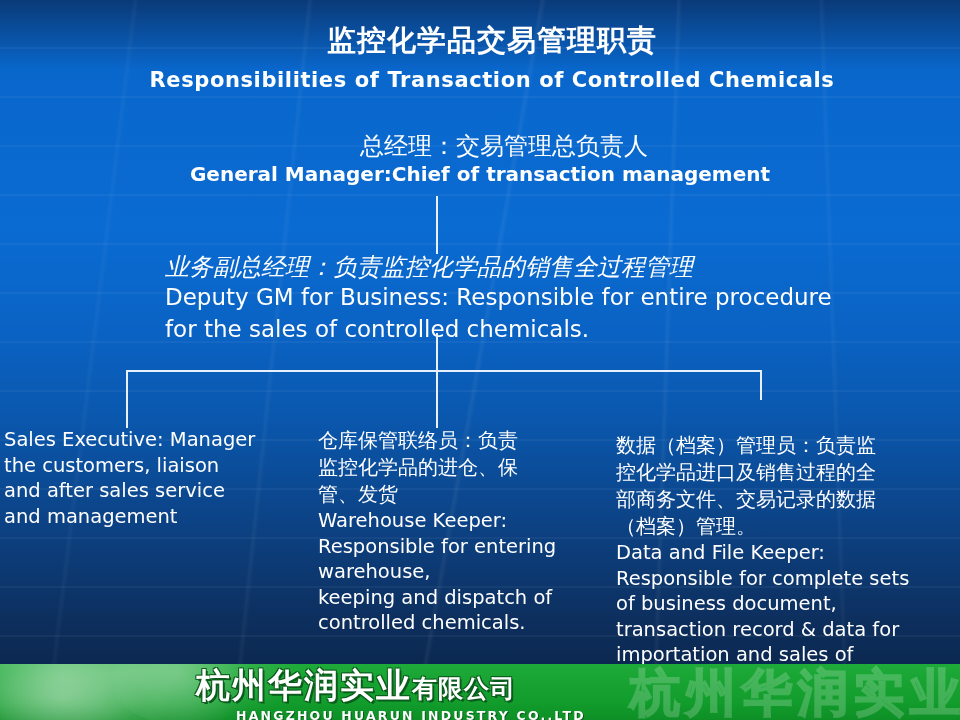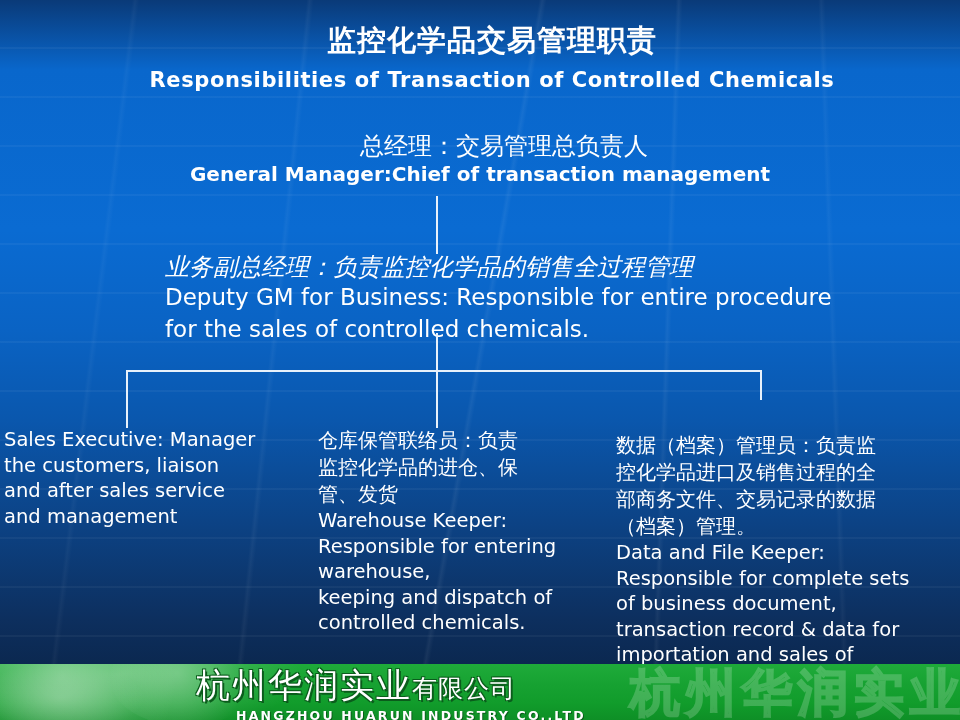--- a/index.html
+++ b/index.html
@@ -96,21 +96,21 @@
     background:radial-gradient(circle at 40% 40%, rgba(255,255,255,.30), rgba(255,255,255,.05) 60%, rgba(255,255,255,0) 72%);
   }
   #footer-circle2{
     position:absolute;left:110px;top:-34px;width:150px;height:96px;border-radius:50%;
     background:radial-gradient(circle at 45% 45%, rgba(255,255,255,.26), rgba(255,255,255,0) 70%);
   }
   #logo-wrap{
     position:absolute;left:196px;top:3px;width:600px;text-align:left;
   }
   #logo-cn{
-    font-size:34px;font-weight:normal;color:#ffffff;letter-spacing:2px;
+    font-size:34px;font-weight:bold;color:#ffffff;letter-spacing:2px;
     line-height:36px;
     text-shadow:2px 2px 0 #0b5c1c,-1px -1px 0 #0b5c1c,1px -1px 0 #0b5c1c,-1px 1px 0 #0b5c1c;
   }
   #logo-cn .small{font-size:25px;letter-spacing:1px;}
   #logo-en{
     font-size:12.5px;font-weight:bold;color:#ffffff;letter-spacing:2.2px;
     margin-top:1px;margin-left:40px;
     text-shadow:1px 1px 0 #0b5c1c;
   }
 </style>

